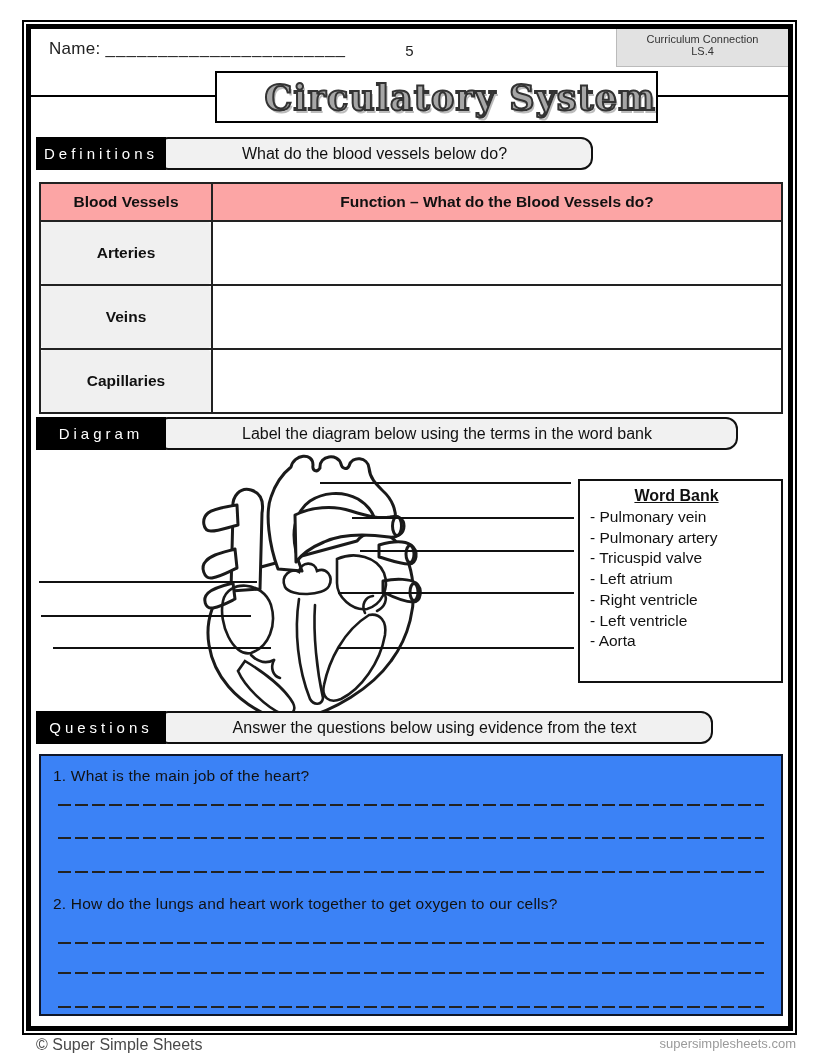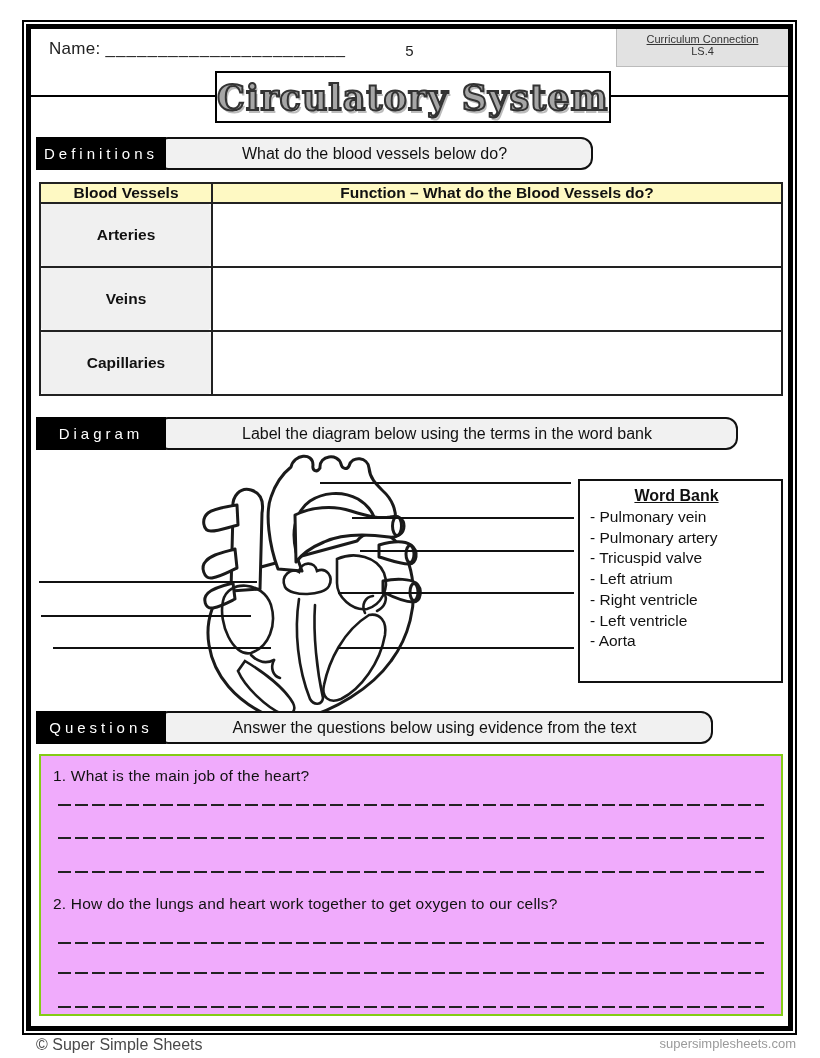--- a/index.html
+++ b/index.html
@@ -7,53 +7,53 @@
   .sheet { position:absolute; left:26px; top:24px; width:767px; height:1007px;
            border:5px solid #000; outline:2px solid #000; outline-offset:2px; background:#fff; }
   .inner { position:absolute; inset:0; }
 
   
   .name-row { position:absolute; left:18px; top:10px; font-size:17px; color:#222; letter-spacing:0.3px; }
   .name-blank { letter-spacing:1px; color:#222; }
   .page-num { position:absolute; left:0; right:0; top:13px; text-align:center; font-size:15px; color:#222; }
   .curr-box { position:absolute; right:0; top:0; width:172px; height:38px; background:#e2e2e2;
               text-align:center; padding-top:4px; color:#333; border-left:1px solid #bbb; border-bottom:1px solid #bbb; }
-  .curr-title { font-size:11px; text-decoration:underline; }
+  .curr-title { font-size:11px; }
   .curr-code { font-size:11px; }
   .head-rule { position:absolute; left:0; right:0; top:66px; border-top:2px solid #000; }
-  .title-box { position:absolute; left:184px; top:42px; width:396px; height:52px; background:#fff;
-               border:2px solid #000; z-index:2; display:flex; align-items:center; justify-content:flex-start; }
+  .title-box { position:absolute; left:184px; top:42px; width:443px; height:52px; background:#fff;
+               border:2px solid #000; z-index:2; display:flex; align-items:center; justify-content:flex-end; }
   .title-text { font-family:"DejaVu Serif", serif; font-weight:bold; font-size:35px; letter-spacing:1px;
                 color:#a6a6a6; -webkit-text-stroke:2px #333; text-shadow:2px 3px 0 rgba(60,60,60,0.35); white-space:nowrap; }
 
   
   .sec-row { position:absolute; left:5px; height:33px; }
   .sec-label { position:absolute; left:0; top:0; height:33px; width:130px; background:#000; color:#fff;
                display:flex; align-items:center; justify-content:center; font-size:15px; letter-spacing:4px; z-index:2; }
   .sec-instr { position:absolute; top:0; height:33px; background:#f1f1f1; border:2px solid #111; border-radius:12px;
                display:flex; align-items:center; justify-content:center; font-size:16px; color:#111; z-index:1; }
 
   
   .def-table { position:absolute; left:8px; top:153px; width:744px; border-collapse:collapse; }
   .def-table th, .def-table td { border:2px solid #222; }
-  .def-table th { background:#fef9c3; font-size:15.5px; font-weight:bold; height:20px; }
+  .def-table th { background:#fca5a5; font-size:15.5px; font-weight:bold; height:38px; }
   .def-table td.lbl { background:#f0f0f0; font-size:15.5px; font-weight:bold; text-align:center; width:172px;border-radius:7px; }
   .def-table td.fn { background:#fff; }
   .def-table tr.r { height:64px; }
 
   
   .wordbank { position:absolute; left:547px; top:450px; width:205px; height:204px; border:2px solid #111; background:#fff; padding:6px 8px 0 10px; }
   .wb-title { text-align:center; font-weight:bold; font-size:16px; text-decoration:underline; margin-bottom:2px; margin-right:10px; }
   .wb-list { list-style:none; }
   .wb-list li { font-size:15.5px; line-height:20.7px; white-space:nowrap; }
   .lead { position:absolute; height:0; border-top:2px solid #111; }
   .heart-svg { position:absolute; left:150px; top:420px; }
 
   
-  .q-box { position:absolute; left:8px; top:725px; width:744px; height:262px; border:2px solid #84cc16; background:#f0abfc; }
+  .q-box { position:absolute; left:8px; top:725px; width:744px; height:262px; border:2px solid #0f172a; background:#3b82f6; }
   .q-text { position:absolute; left:12px; font-size:15.5px; color:#111; letter-spacing:0.2px; }
   .ans-line { position:absolute; left:17px; right:17px; height:2px;
               background:repeating-linear-gradient(90deg,#222 0 13px,transparent 13px 17px); }
 
   
   .foot-left { position:absolute; left:36px; top:1036px; font-size:16px; color:#4a4a4a; }
   .foot-right { position:absolute; right:24px; top:1036px; font-size:13px; color:#9a9a9a; }
 </style>
 </head>
 <body>

